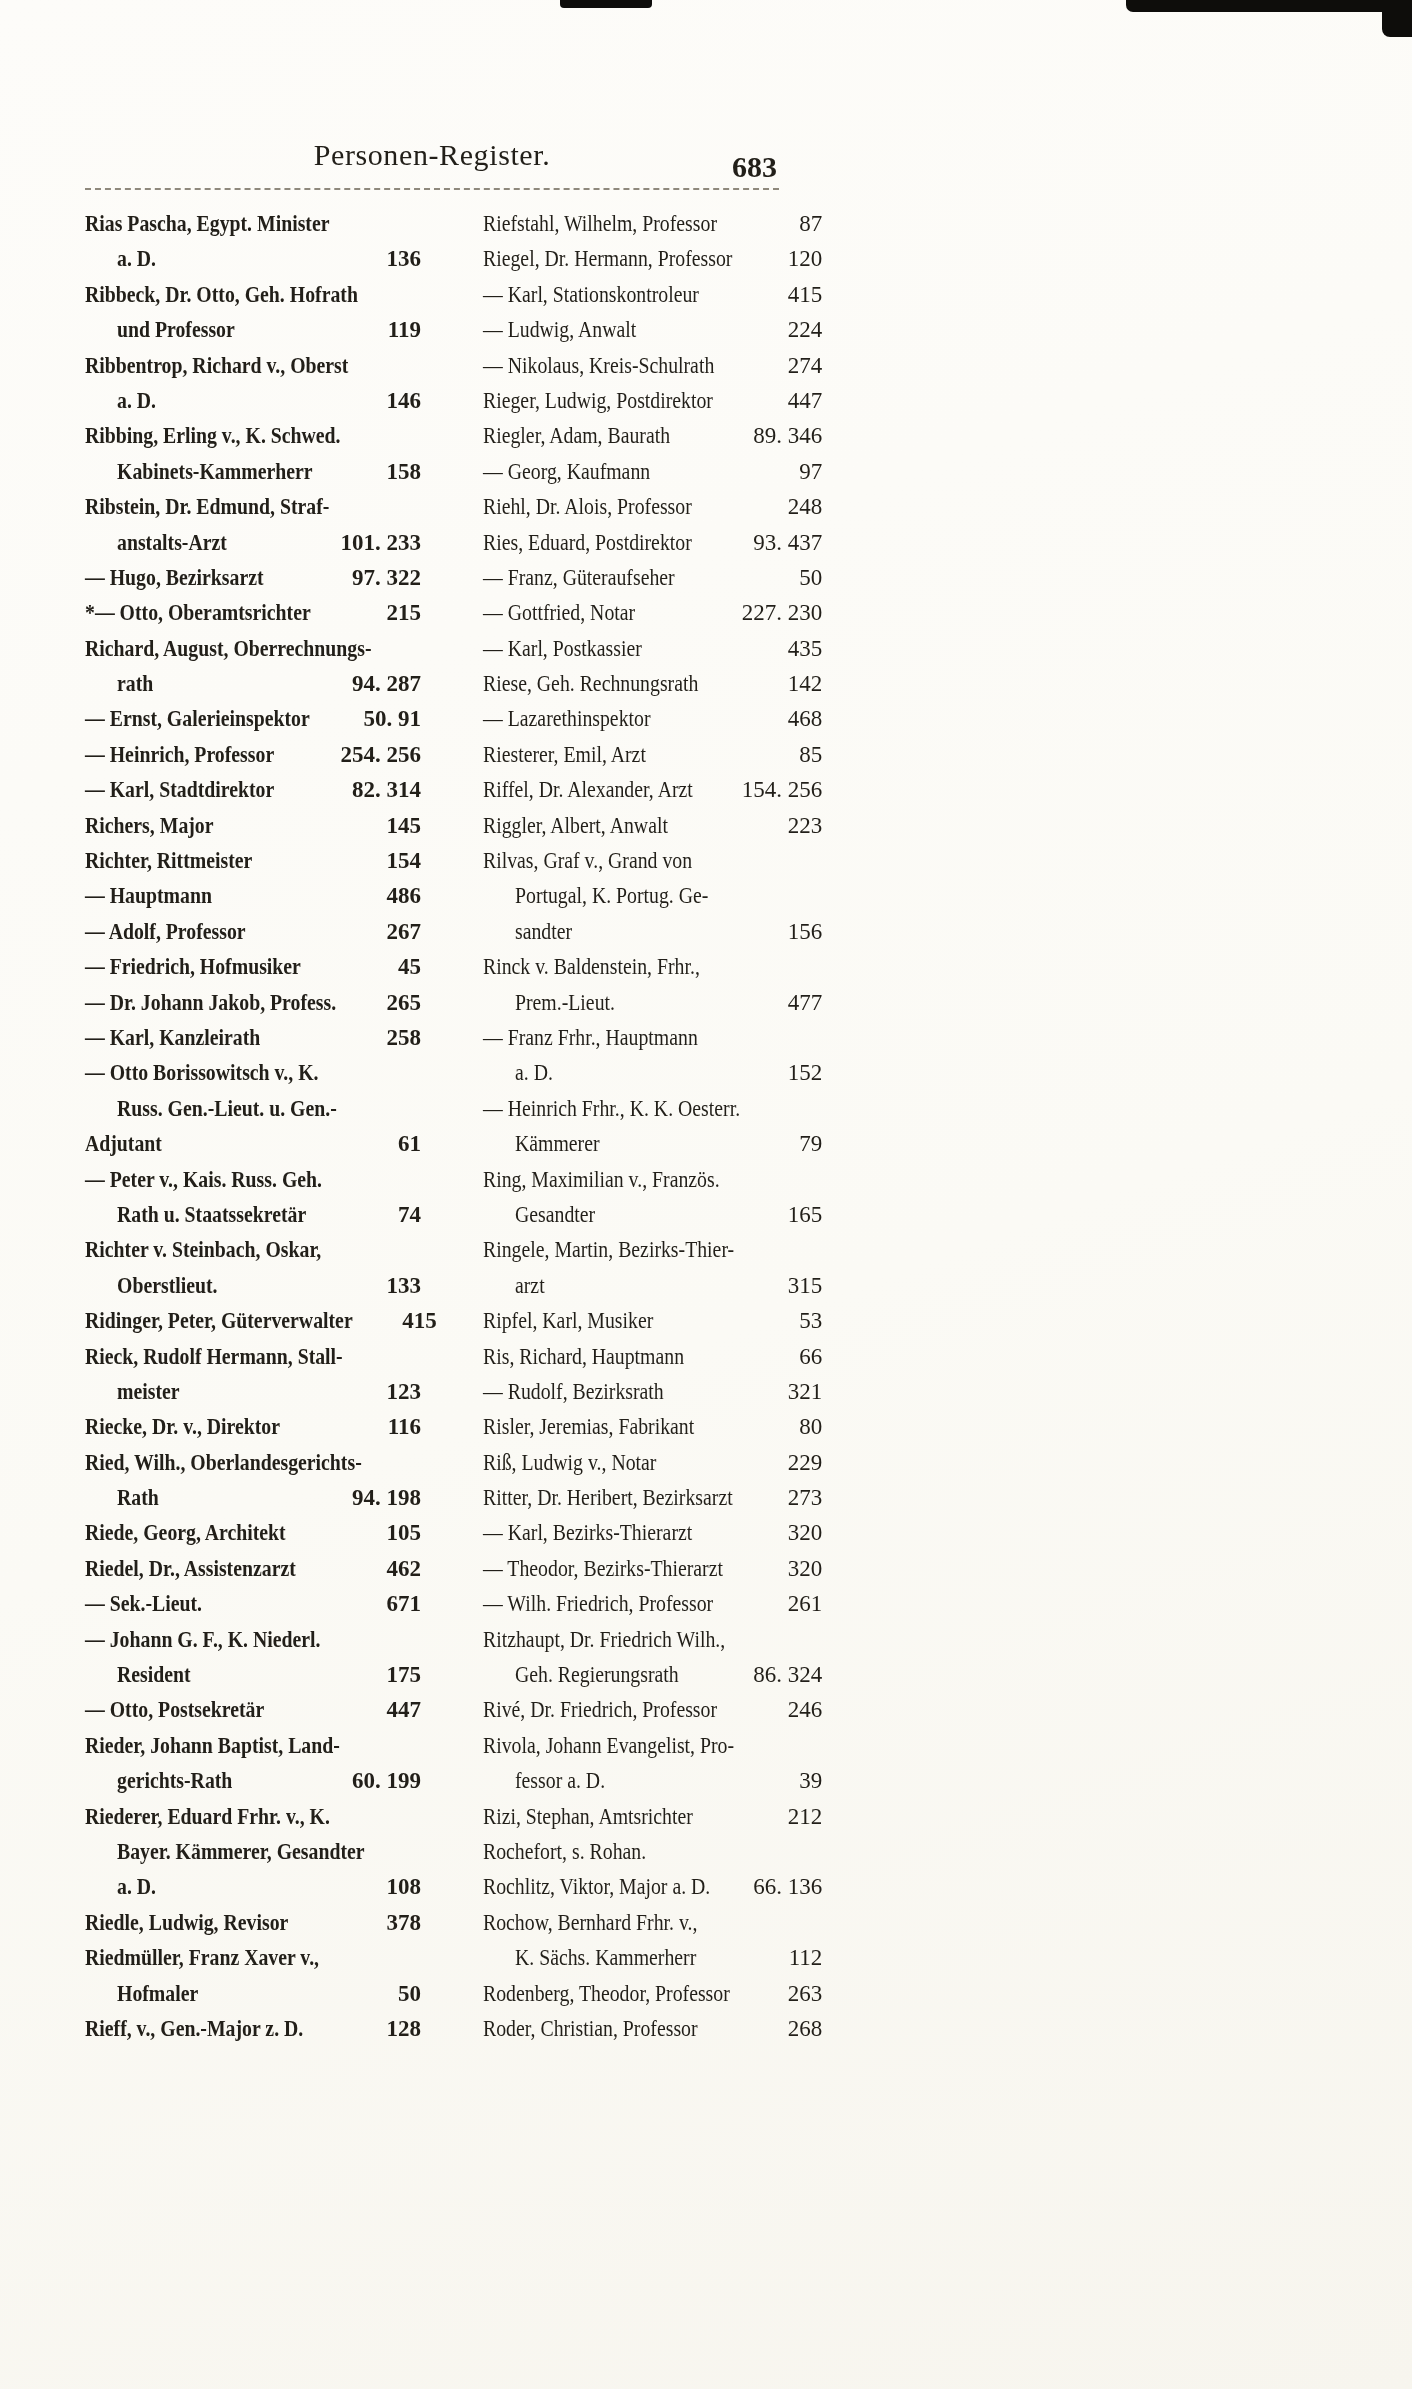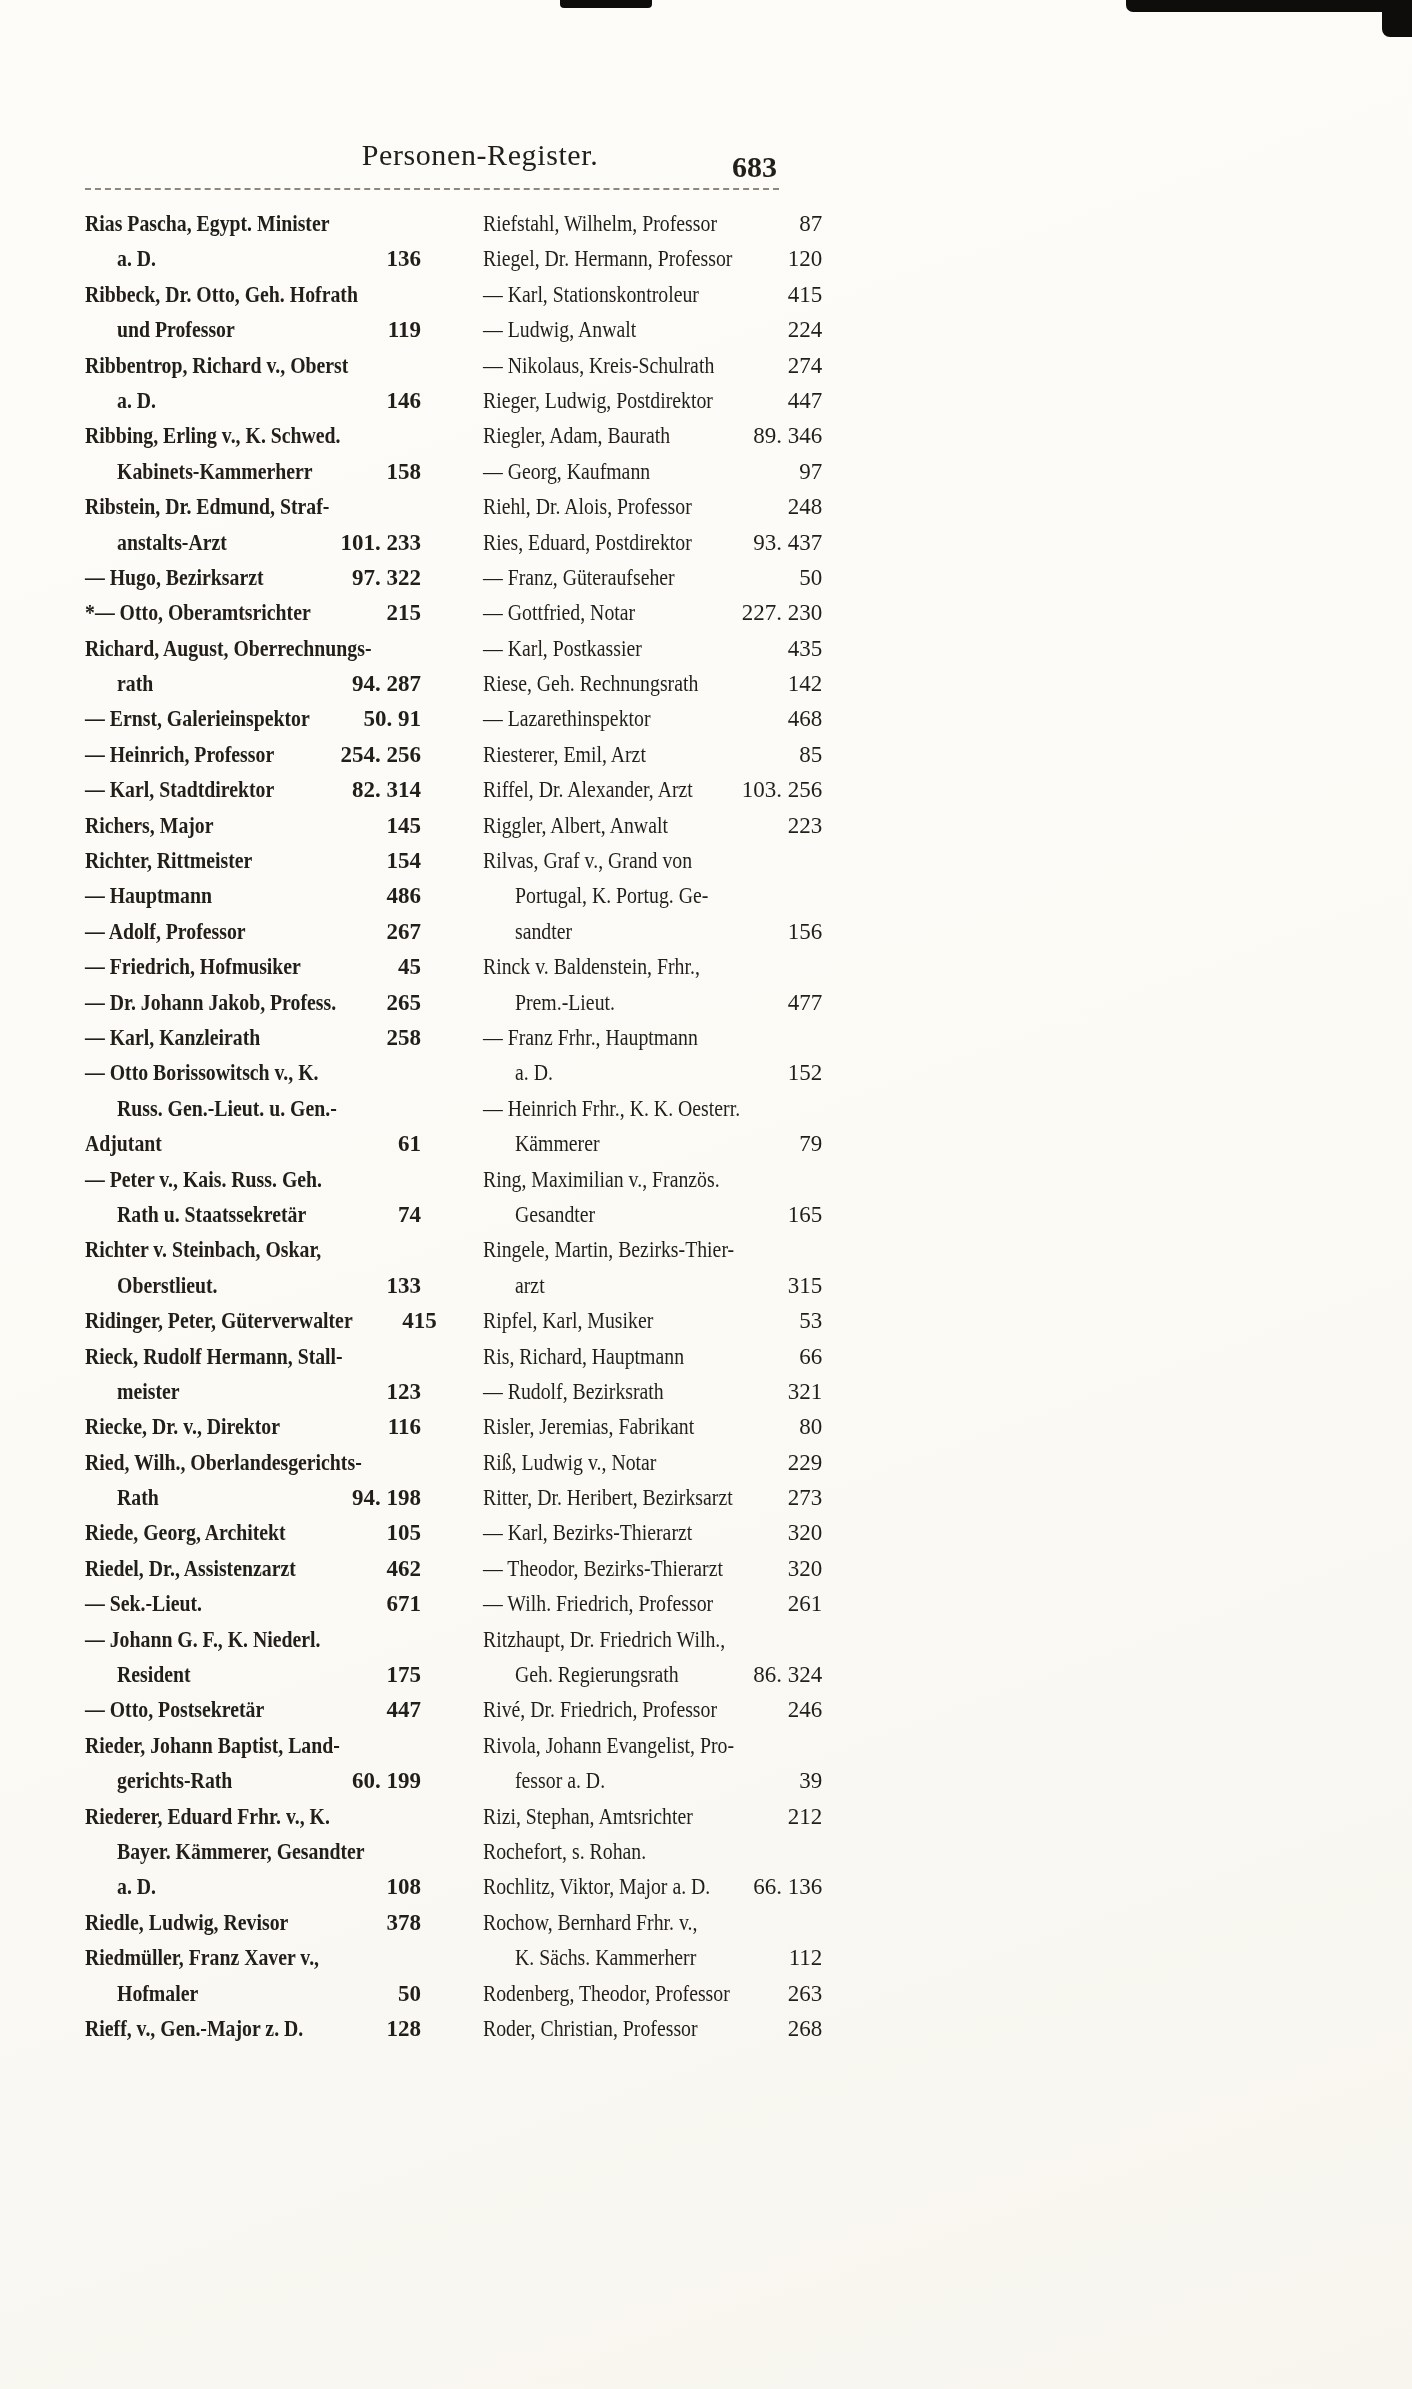--- a/index.html
+++ b/index.html
@@ -17,21 +17,21 @@
   }
   
   .artifact { position:absolute; background:#0e0d0b; }
   .artifact-top-right { left:1126px; top:0; width:286px; height:12px; border-radius:0 0 5px 7px; }
   .artifact-corner    { left:1382px; top:0; width:30px; height:37px; border-radius:0 0 0 8px; }
   .artifact-top-center{ left:560px;  top:0; width:92px;  height:8px; border-radius:0 0 4px 4px; }
 
   .content { position:absolute; left:85px; top:138px; width:694px; }
 
   .head  { position:relative; height:40px; }
-  .title { position:absolute; left:50%; transform:translateX(-50%); font-size:30px; letter-spacing:.6px; white-space:nowrap;margin-left:48px; }
+  .title { position:absolute; left:50%; transform:translateX(-50%); font-size:30px; letter-spacing:.6px; white-space:nowrap; }
   .folio { position:absolute; right:2px; top:12px; font-size:30px;font-weight:bold; }
 
   .rule { height:0; border-top:2px dashed #7b7467; margin:10px 0 16px; opacity:.85; }
 
   .cols { display:flex; align-items:stretch; }
   .col-left  { width:336px;font-weight:bold; }
   .divider   { width:2px; background:#2f2b24; margin:2px 10px 0 4px; }
   .col-right { flex:1;margin-left:48px; }
 
   .line {
@@ -316,21 +316,21 @@
           <div class="line">
             <span class="txt">— Lazarethinspektor</span>
             <span class="num">468</span>
           </div>
           <div class="line">
             <span class="txt">Riesterer, Emil, Arzt</span>
             <span class="num">85</span>
           </div>
           <div class="line">
             <span class="txt">Riffel, Dr. Alexander, Arzt</span>
-            <span class="num">103. 256</span>
+            <span class="num">154. 256</span>
           </div>
           <div class="line">
             <span class="txt">Riggler, Albert, Anwalt</span>
             <span class="num">223</span>
           </div>
           <div class="line">
             <span class="txt">Rilvas, Graf v., Grand von</span>
           </div>
           <div class="line indent">
             <span class="txt">Portugal, K. Portug. Ge-</span>

